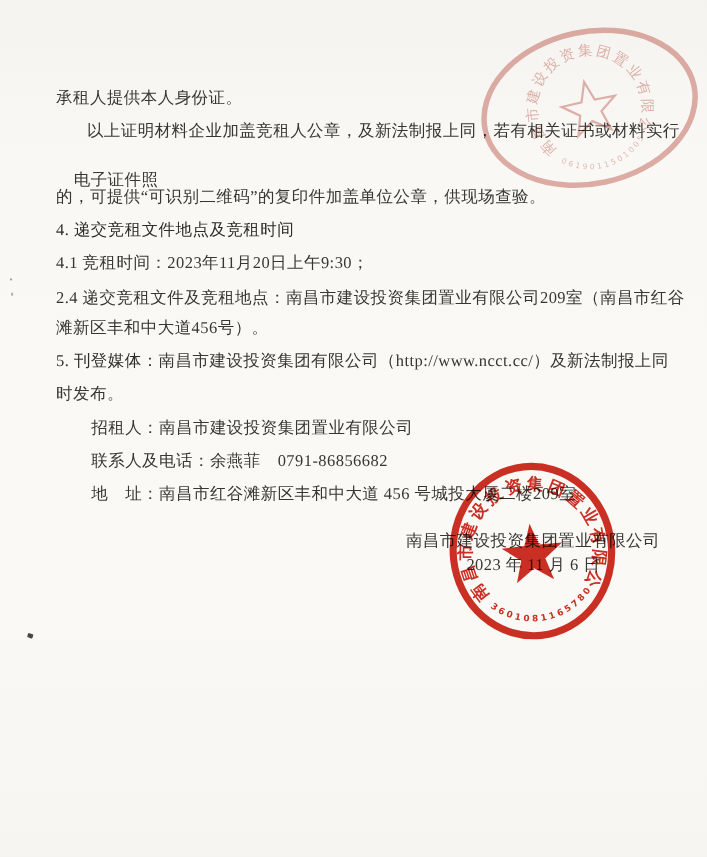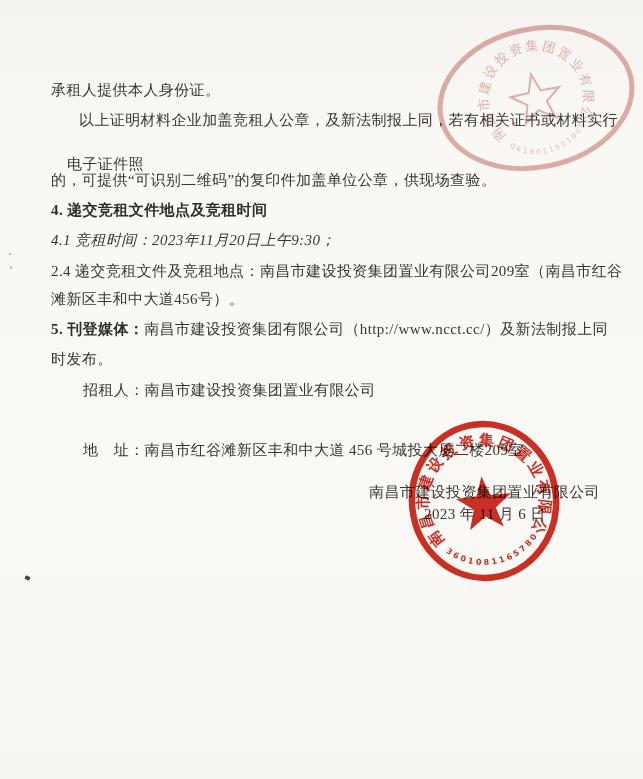--- a/index.html
+++ b/index.html
@@ -10,28 +10,28 @@
     color:#34322e;
   }
   .ln{
     position:absolute;
     font-size:15px;
     line-height:20px;
     letter-spacing:0.4px;
     white-space:nowrap;
     color:#383632;
   }
-  .bold{font-weight:bold;color:#2e2c28;}
+  .bold{font-weight:normal;color:#2e2c28;}
   
   .l0 {left:51px; top:80px;}
   .l1 {left:79px; top:110px;}
   .l2 {left:67px; top:142px;margin-top:12px;}
   .l3 {left:51px; top:170px;text-align:center;}
   .l4 {left:51px; top:200px;}
-  .l5 {left:51px; top:230px;font-style:italic;}
+  .l5 {left:51px; top:230px;}
   .l6 {left:51px; top:261px;}
   .l7 {left:51px; top:289px;}
   .l8 {left:51px; top:319px;}
   .l9 {left:51px; top:349px;}
   .l10{left:83px; top:380px;}
   .l11{left:83px; top:410px;}
   .l12{left:83px; top:440px;}
   .sig-company{left:369px; top:482px;}
   .sig-date{left:424px; top:504px;}
   .seal{position:absolute;mix-blend-mode:multiply;pointer-events:none;}
@@ -53,20 +53,21 @@
   <div class="ln l3">的，可提供“可识别二维码”的复印件加盖单位公章，供现场查验。</div>
   <div class="ln l4 bold">4. 递交竞租文件地点及竞租时间</div>
   <div class="ln l5">4.1 竞租时间：2023年11月20日上午9:30；</div>
   <div class="ln l6">2.4 递交竞租文件及竞租地点：南昌市建设投资集团置业有限公司209室（南昌市红谷</div>
   <div class="ln l7">滩新区丰和中大道456号）。</div>
   <div class="ln l8">
     <span class="bold">5. 刊登媒体：</span><span>南昌市建设投资集团有限公司（http://www.ncct.cc/）及新法制报上同</span>
   </div>
   <div class="ln l9">时发布。</div>
   <div class="ln l10">招租人：南昌市建设投资集团置业有限公司</div>
+  <div class="ln l11">联系人及电话：余燕菲　0791-86856682</div>
   <div class="ln l12">地　址：南昌市红谷滩新区丰和中大道 456 号城投大厦二楼209室</div>
 
   <div class="ln sig-company">南昌市建设投资集团置业有限公司</div>
   <div class="ln sig-date">2023 年 11 月 6 日</div>
 
   <svg class="seal seal-top" width="212" height="152" viewBox="0 0 212 152">
     <g transform="rotate(-12 106 76)" fill="#c0554a" stroke="#c0554a">
       <ellipse cx="106" cy="76" rx="97" ry="69" fill="none" stroke-width="5" opacity="0.85"></ellipse>
       <polygon points="106,52 112.1,69.6 130.7,70 115.9,81.2 121.3,99 106,88.4 90.7,99 96.1,81.2 81.3,70 99.9,69.6" fill="none" stroke-width="2" opacity="0.8"></polygon>
       <defs>

